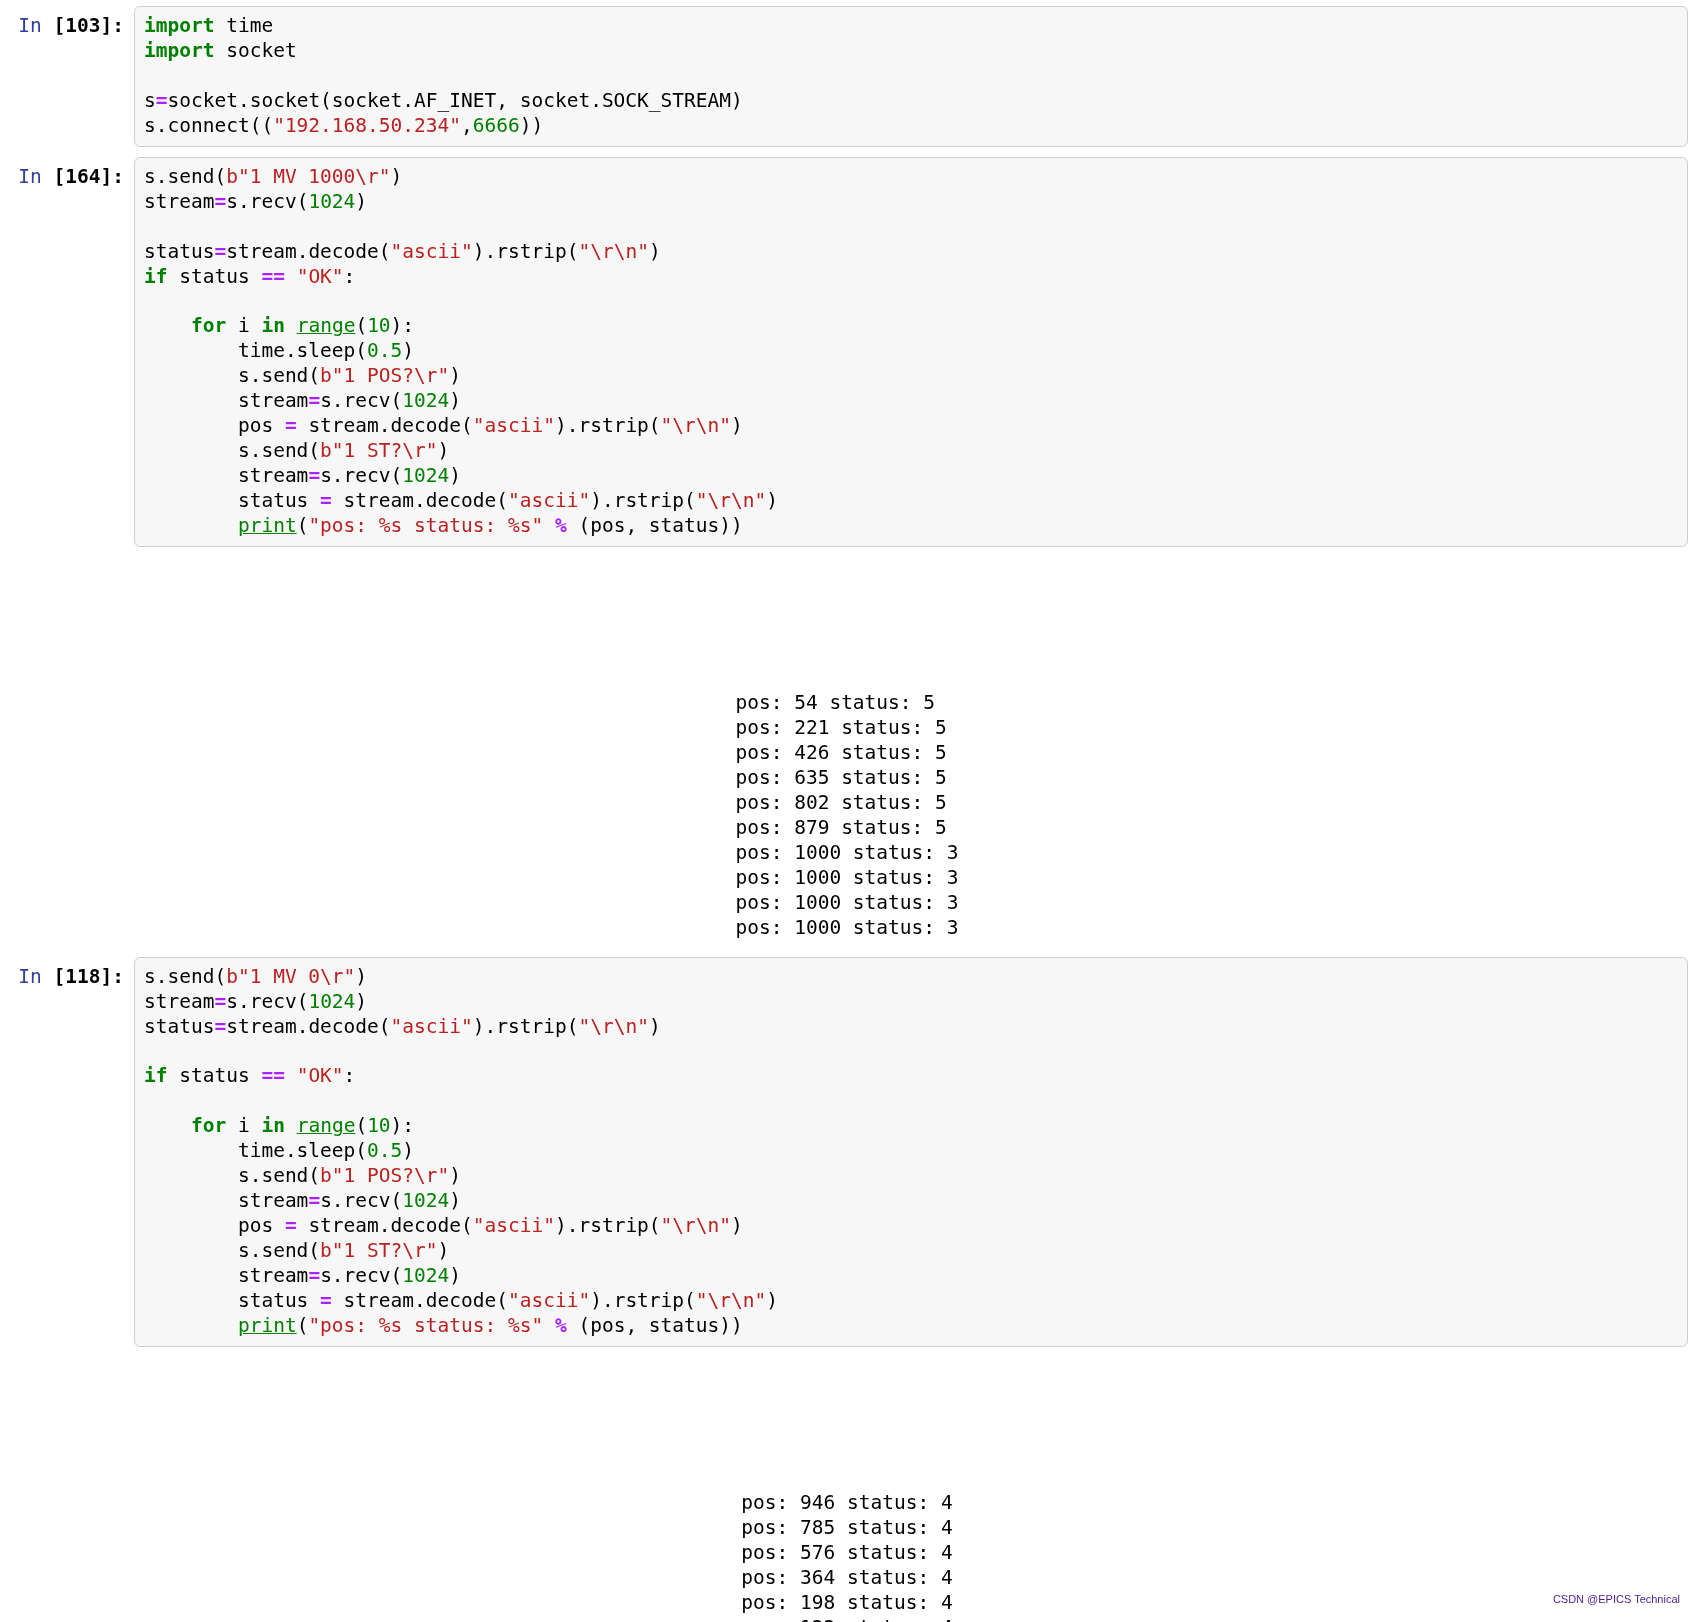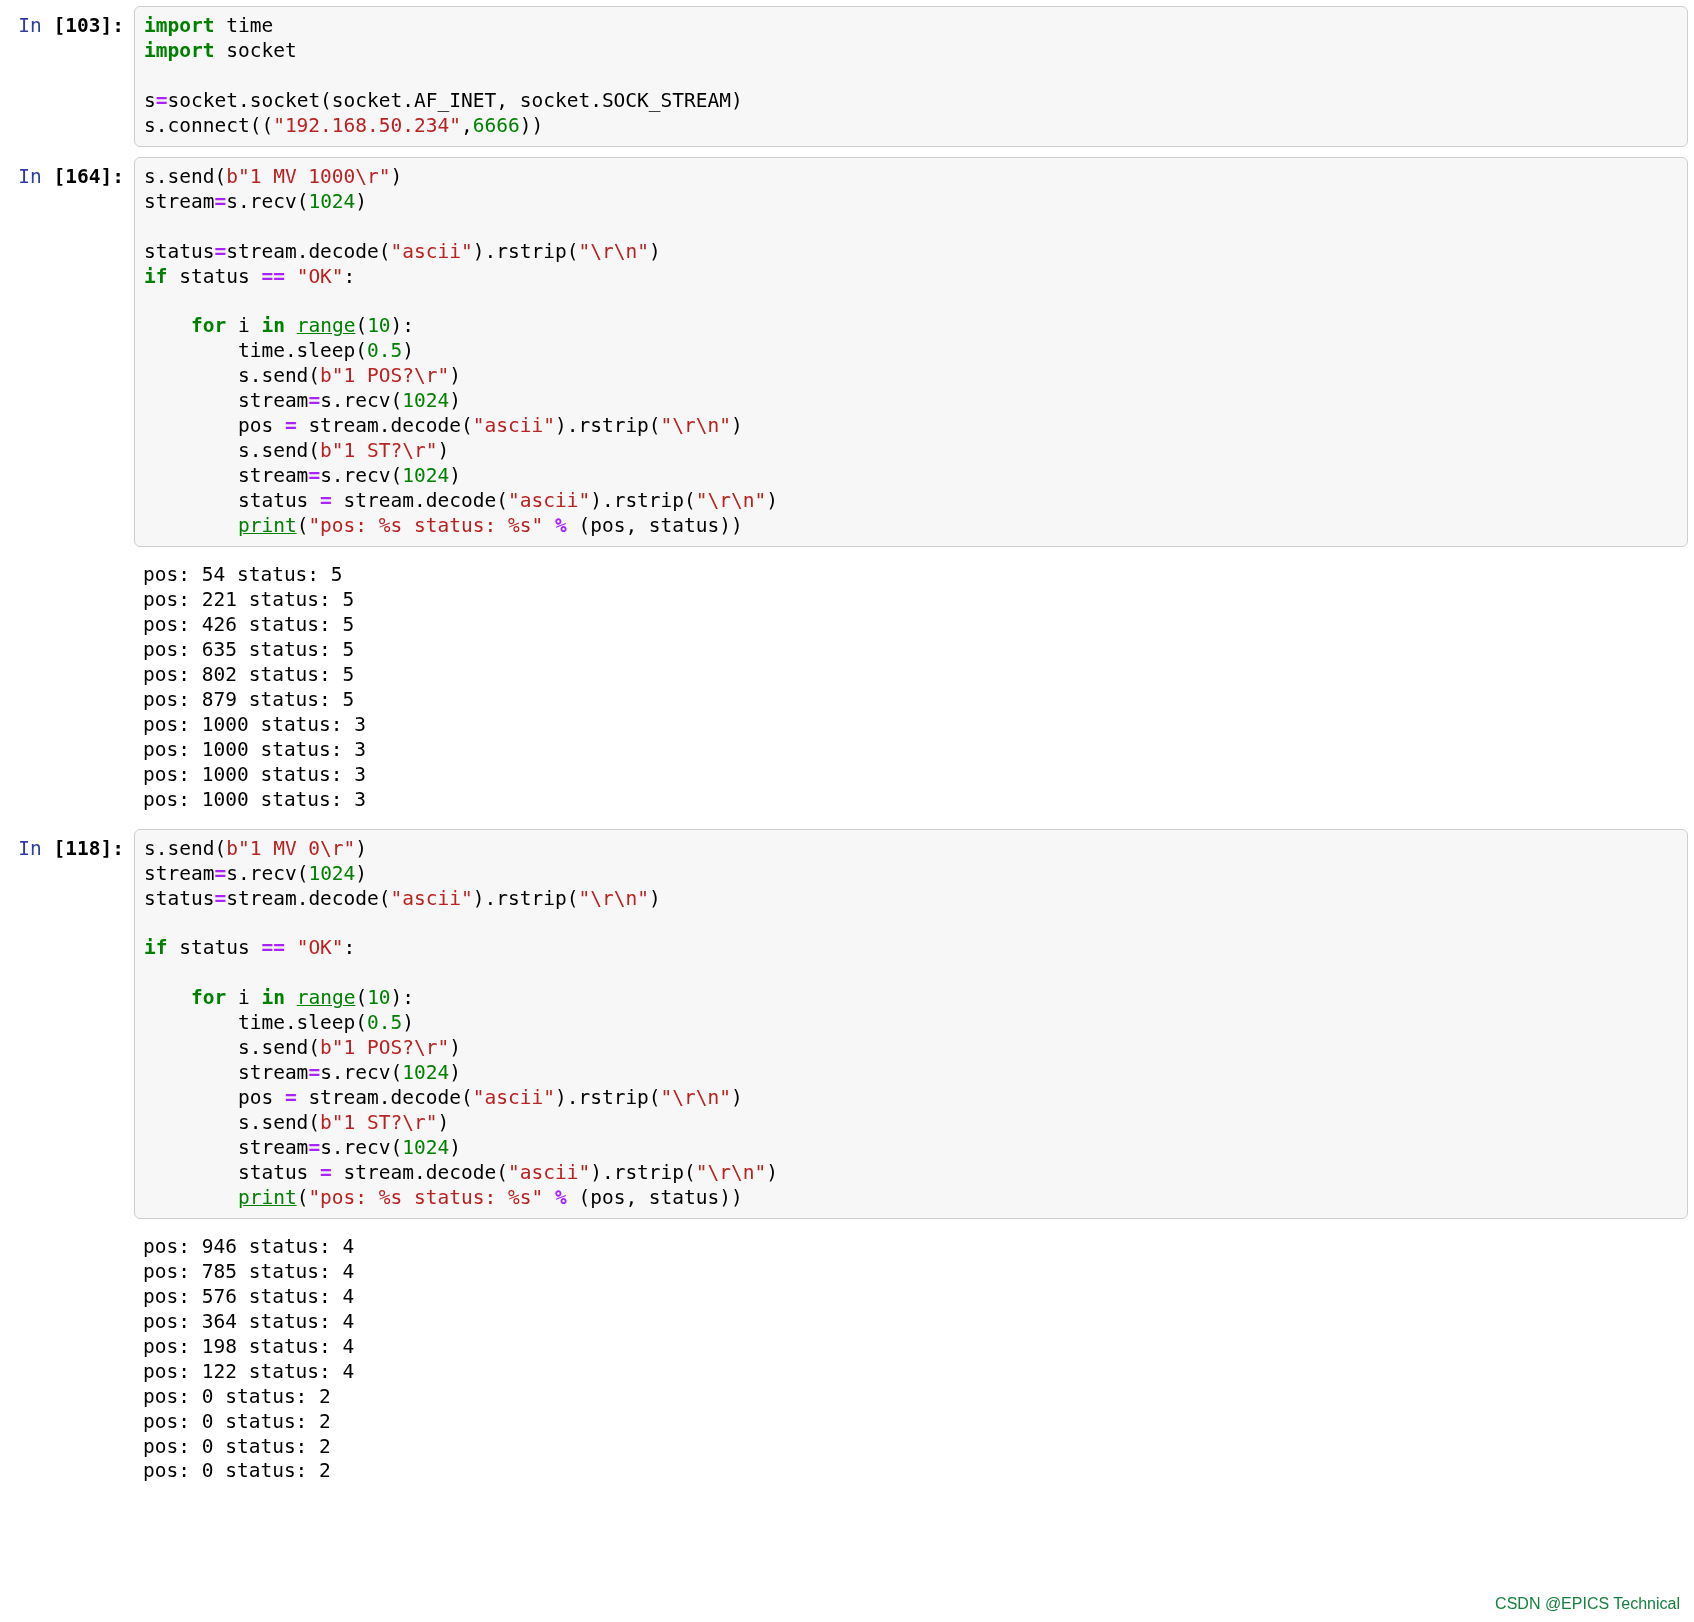--- a/index.html
+++ b/index.html
@@ -38,40 +38,41 @@
     margin: 0;
     font-family: inherit;
     font-size: inherit;
     white-space: pre;
     overflow-x: auto;
   }
   .output-row {
     display: flex;
     align-items: center;
     margin-bottom: 14px;
+    flex-direction: column;
   }
   .output-area {
     flex: 1;
     padding: 6px 9px 2px 9px;
   }
   
   .kw   { color: #008000; font-weight: bold; }   
   .bi   { color: #008000; text-decoration: underline; }                       
   .op   { color: #AA22FF; font-weight: bold; }   
   .str  { color: #BA2121; }                       
   .num  { color: #008000; }                       
   .nm   { color: #000; }                          
 
   .watermark {
     position: fixed;
     right: 14px;
-    bottom: 8px;
+    bottom: 16px;
     font-family: Arial, sans-serif;
-    font-size: 16px;
-    color: #15803d;
+    font-size: 11px;
+    color: #4c1d95;
     user-select: none;
   }
 </style>
 </head>
 <body>
 
 <div id="notebook">
     <div class="cell">
       <div class="prompt-col"><span class="prompt-in">In </span><span class="prompt-num">[103]:</span></div>
       <div class="input-area">

